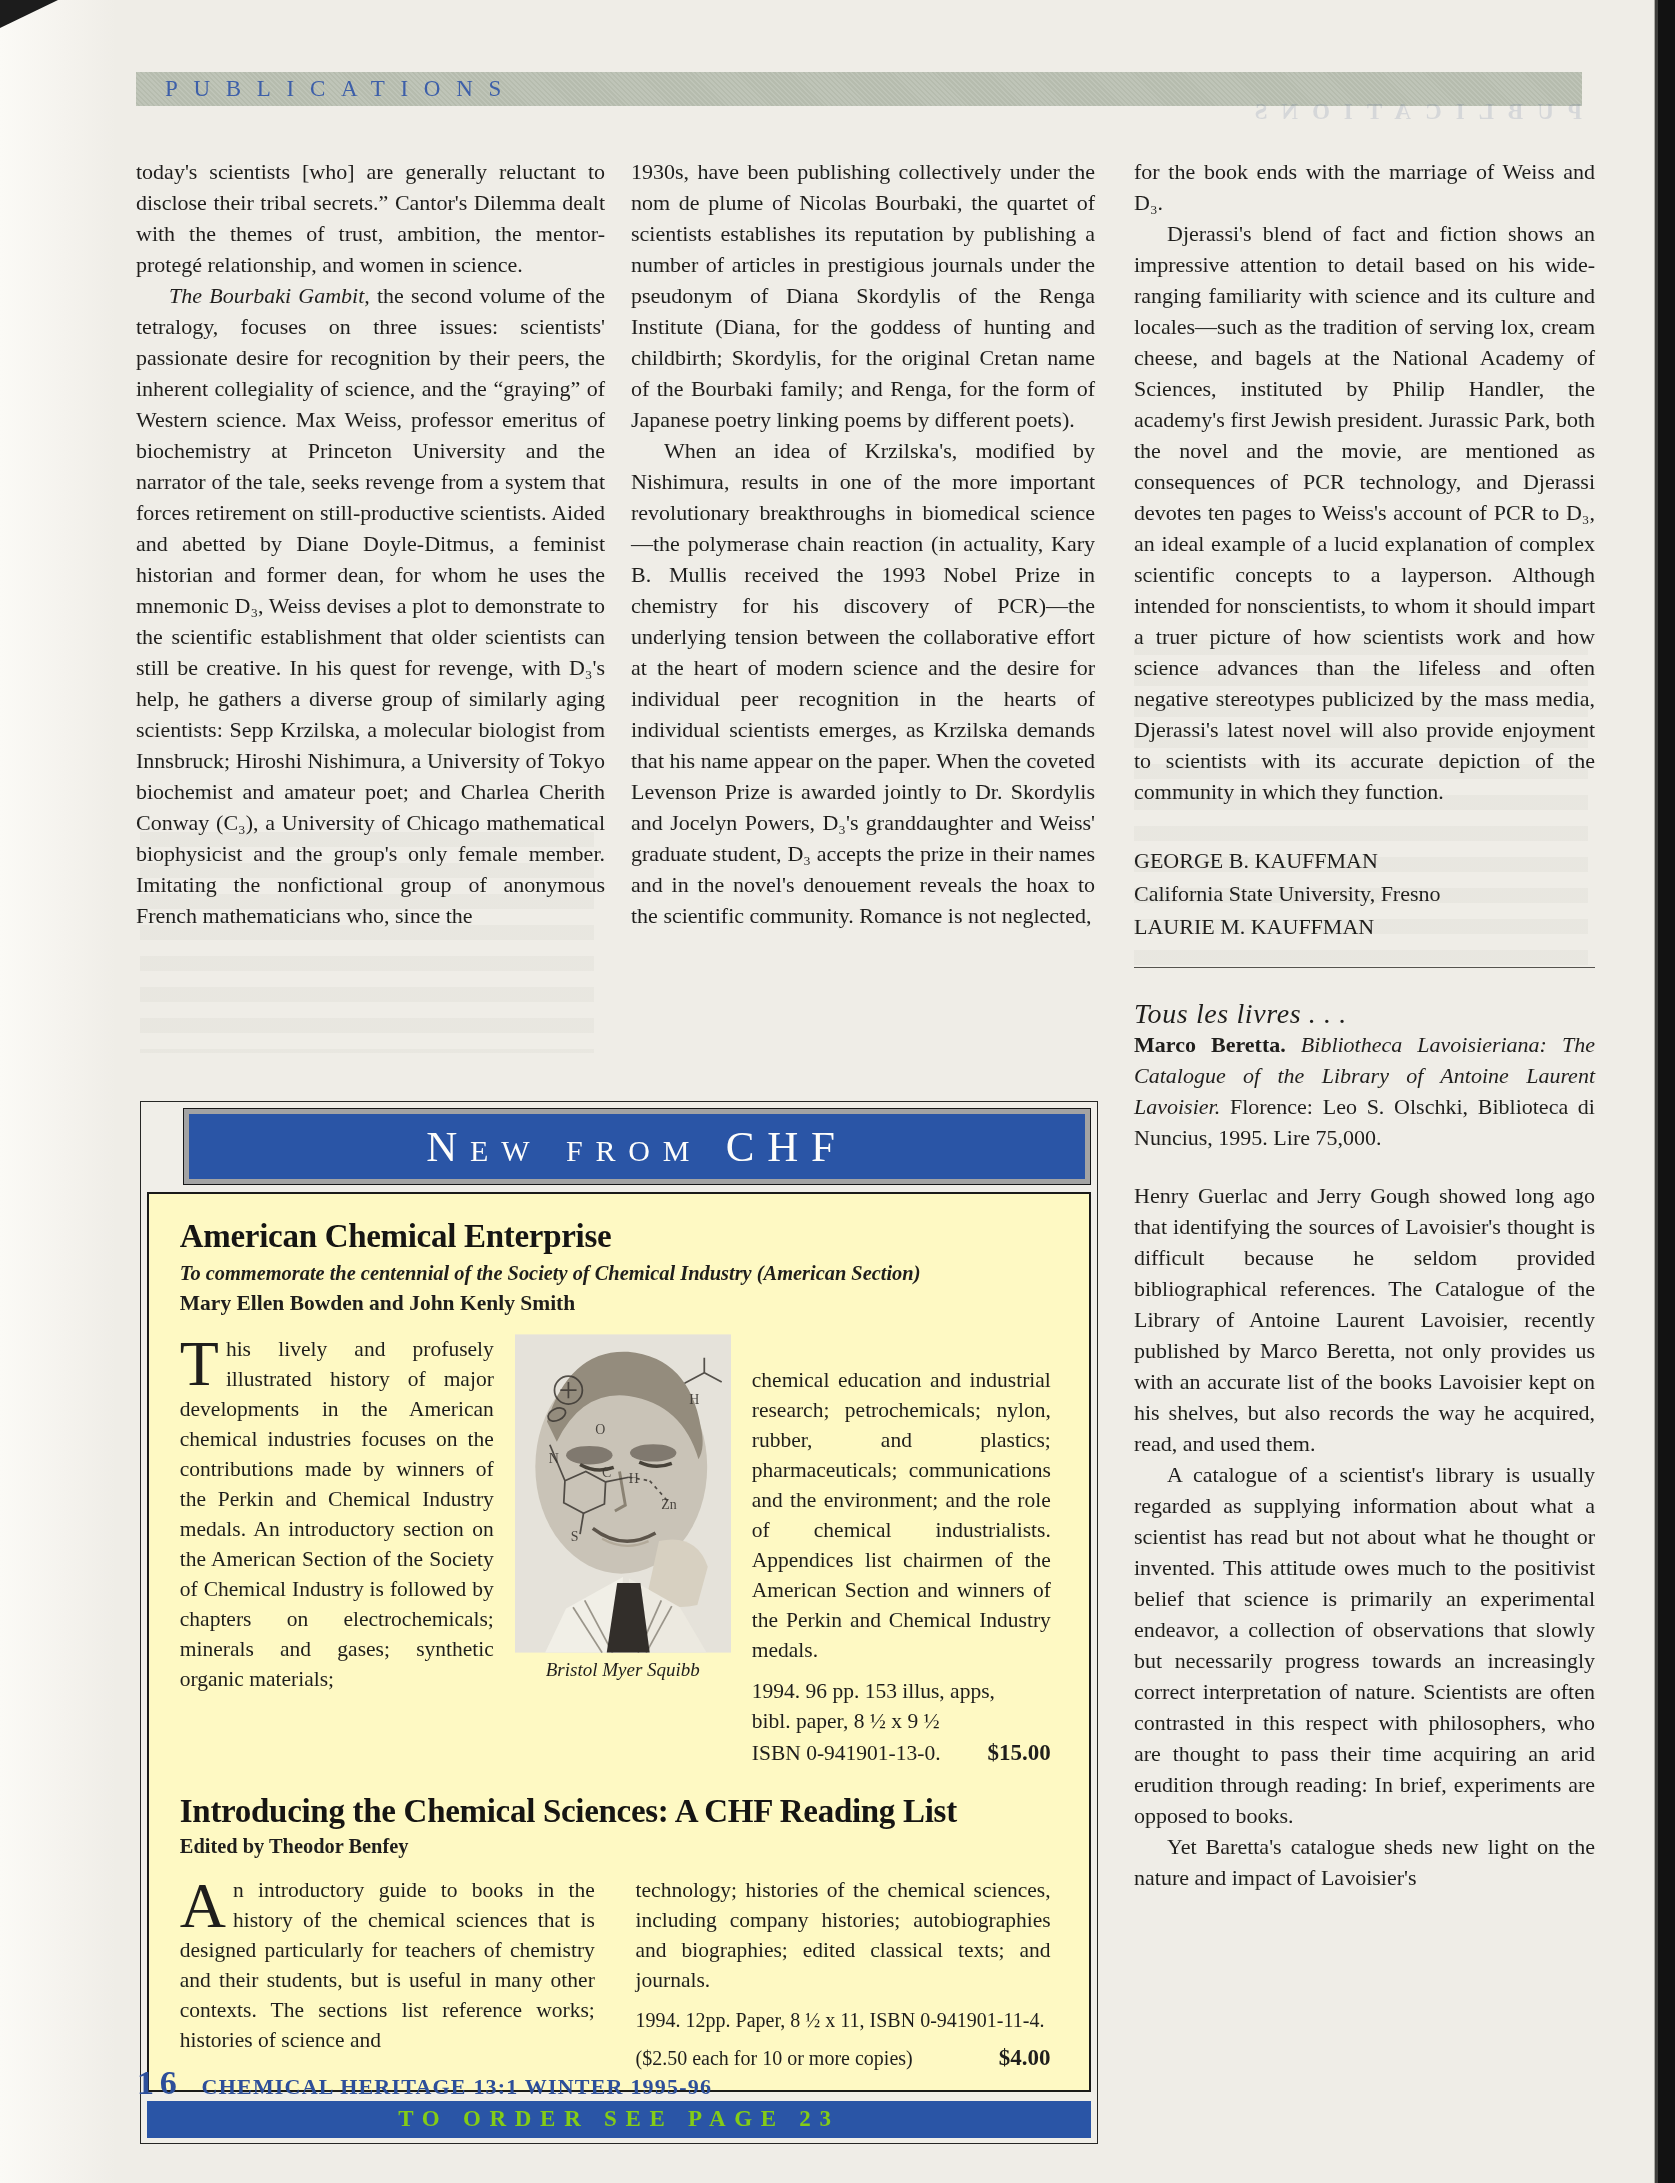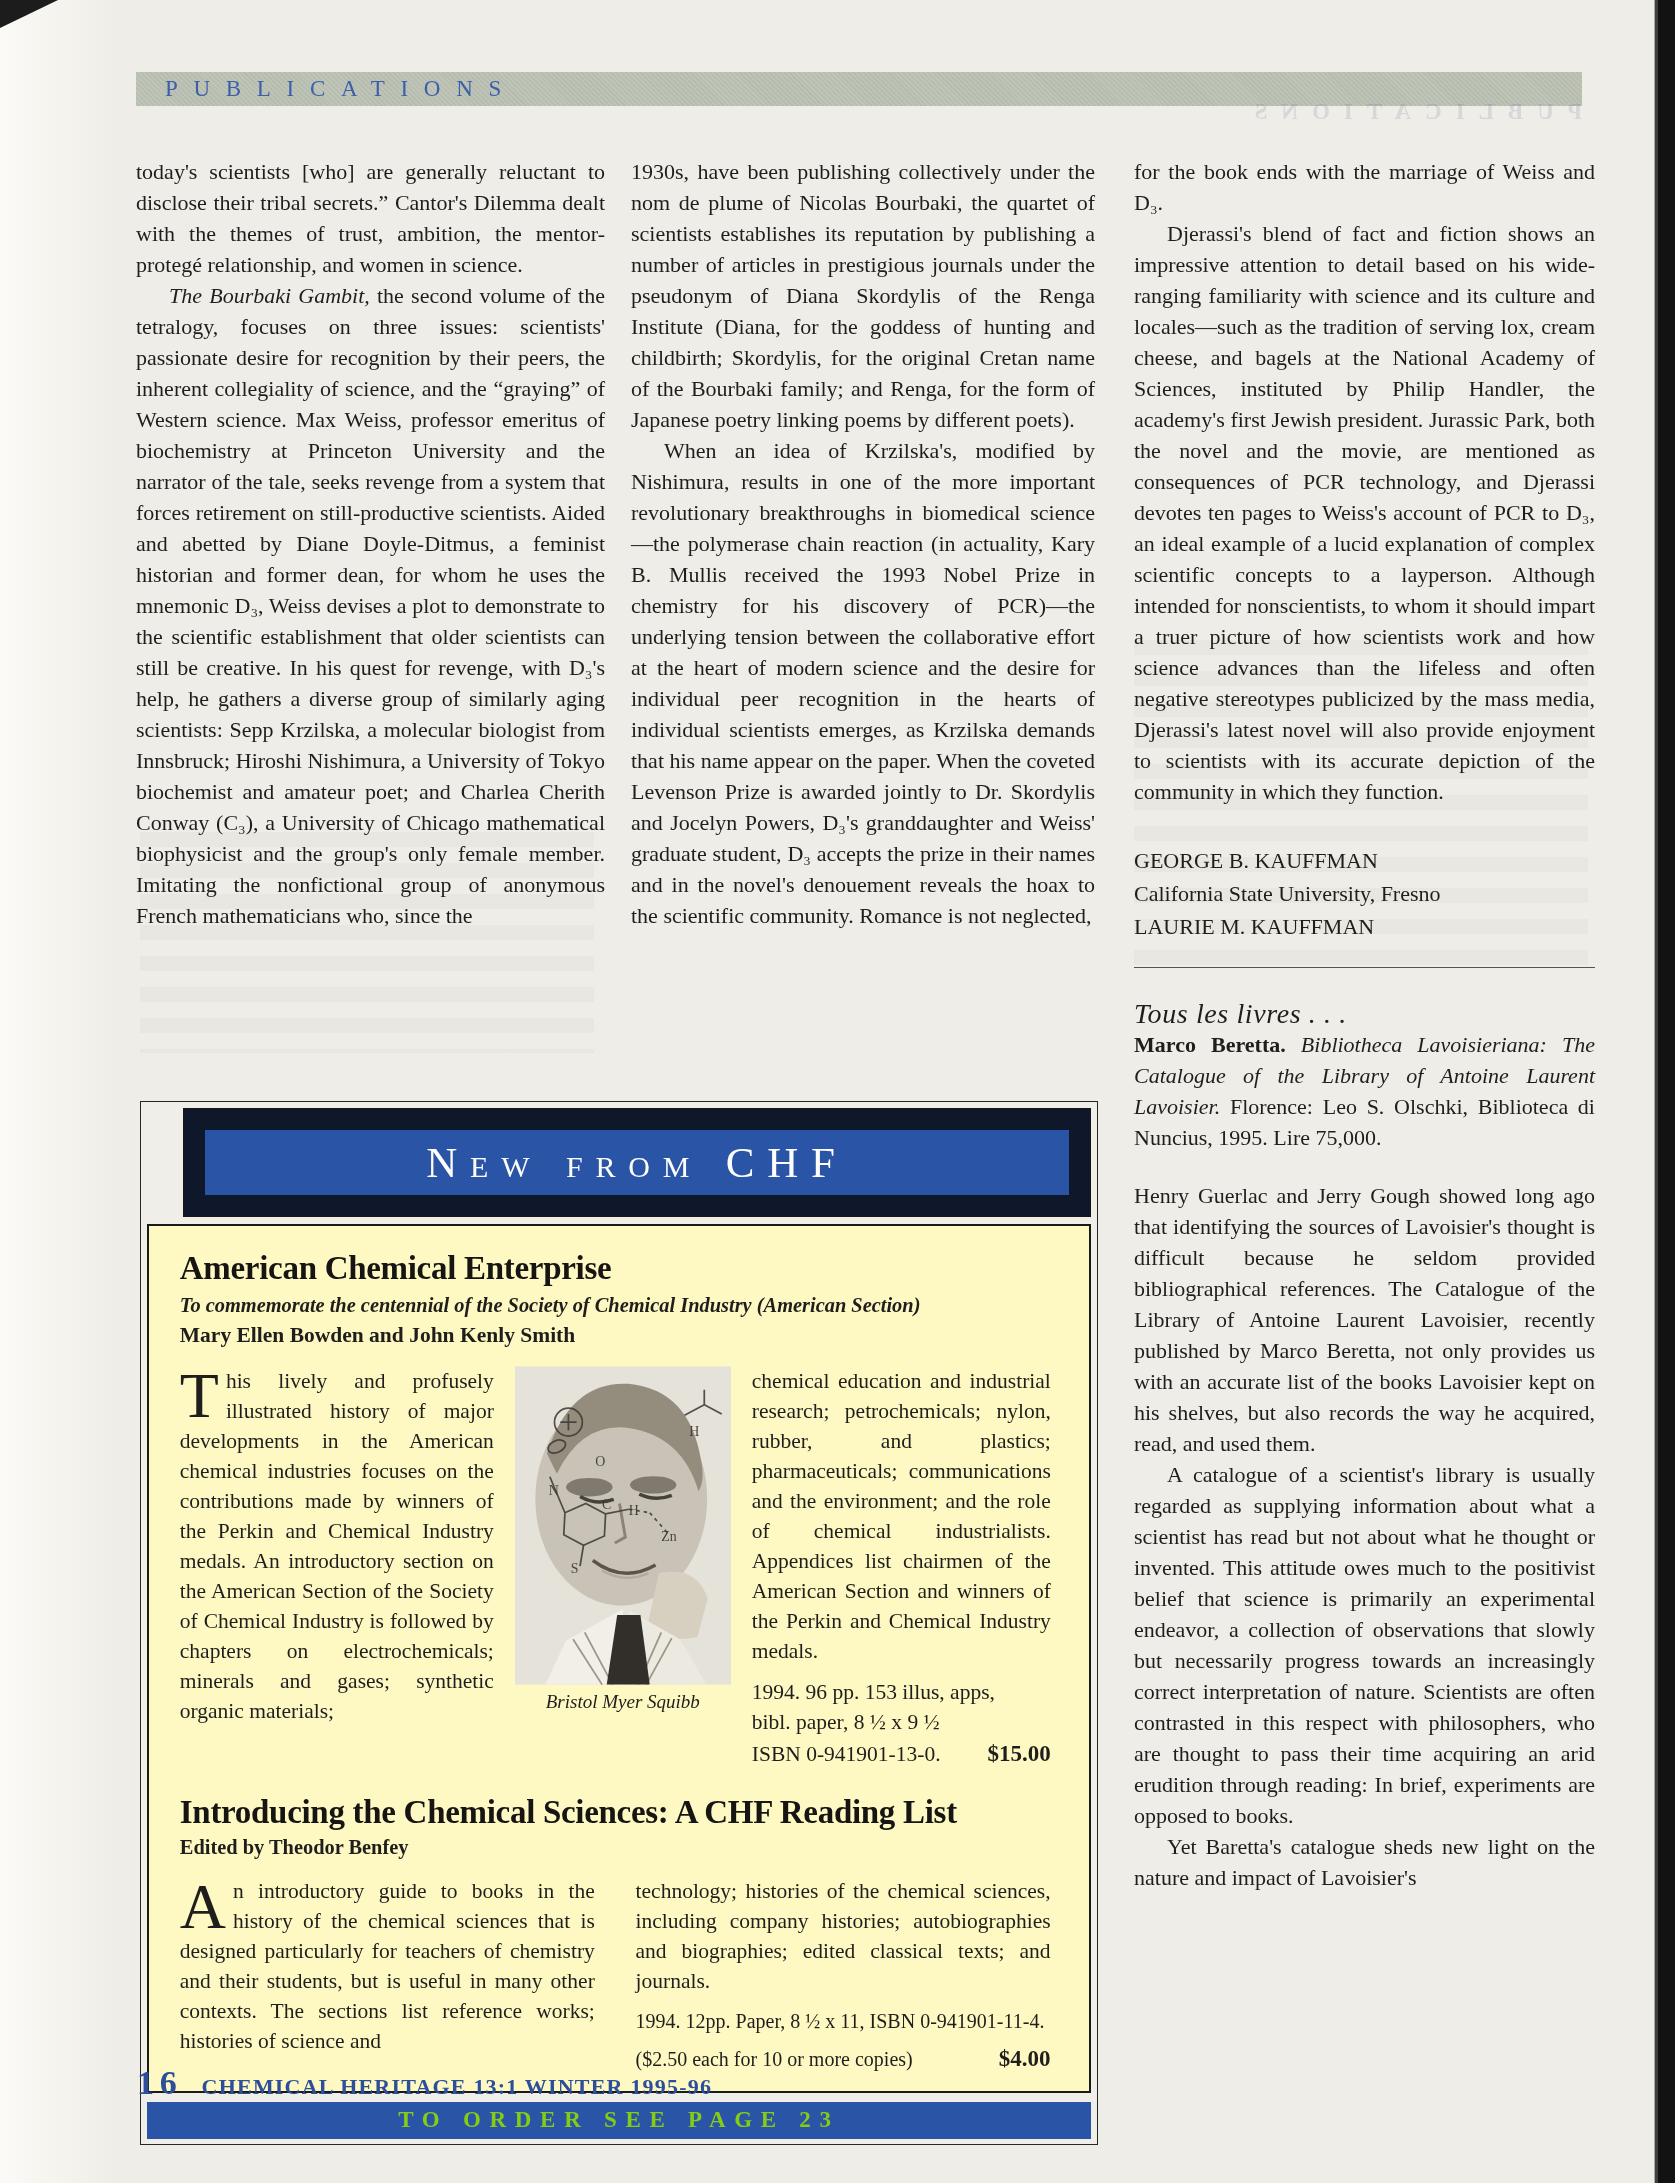--- a/index.html
+++ b/index.html
@@ -32,31 +32,31 @@
   .byline{margin-top:37px;text-align:left;line-height:33px;}
   .rule{border:none;border-top:1.7px solid #55534e;margin:24.4px 0 0 0;width:100%;}
   .sec-head{font-style:italic;font-size:28px;margin-top:30px;text-align:left;letter-spacing:0.6px;}
   .bib{margin-top:27px;}
   .bib .bold{font-weight:700;}
   .bib .ital{font-style:italic;}
   .c3 .after-bib{margin-top:27px;}
   
   .ad{position:absolute;left:140px;top:1101px;width:958px;border:1.7px solid #262624;
       padding:5.8px;box-sizing:border-box;background:#f0eee8;}
-  .ad-banner{border:1.7px solid #161616;background:#0f172a;padding:21px;margin-left:36px;}
+  .ad-banner{border:1.7px solid #161616;background:#a3a3a3;padding:5px;margin-left:36px;}
   .ad-banner-inner{background:#2a55a6;height:65px;display:flex;align-items:center;justify-content:center;}
   .ad-banner-inner span{color:#fdfdfb;font-variant:small-caps;font-size:43px;letter-spacing:12.8px;}
   .ad-content{margin-top:7px;border:2.9px solid #1a1a19;background:#fef9c3;padding:20px 31px 17.5px 31px;}
   .b-title{font-size:33px;font-weight:700;letter-spacing:-0.3px;color:#161513;margin-top:4.7px;}
   .b-sub{font-size:20.4px;font-style:italic;font-weight:700;margin-top:7px;}
   .b-auth{font-size:21.5px;font-weight:700;margin-top:5.8px;}
   .b-body{display:flex;margin-top:17.5px;}
   .b-col{font-size:21.5px;line-height:30px;text-align:justify;}
   .b1-left{width:314px;margin-right:21px;}
-  .b1-right{width:299px;margin-left:21px;}
+  .b1-right{width:299px;margin-left:21px;margin-top:31px;}
   .photo-wrap{width:216px;flex:0 0 auto;}
   .photo-wrap svg{display:block;width:216px;height:319px;}
   .photo-cap{font-style:italic;font-size:19px;text-align:center;margin-top:5.8px;}
   .dropcap{float:left;font-size:64px;line-height:51px;padding:4.7px 7px 0 0;}
   .b-details{margin-top:11.6px;text-align:left;}
   .price-row{display:flex;align-items:baseline;margin-top:1.2px;text-align:left;}
   .price{font-weight:700;margin-left:auto;font-size:23px;}
   .b2{margin-top:25.6px;}
   .b2-ed{font-size:20.4px;font-weight:700;margin-top:4.7px;}
   .b2-left{width:415px;margin-right:20.4px;}

